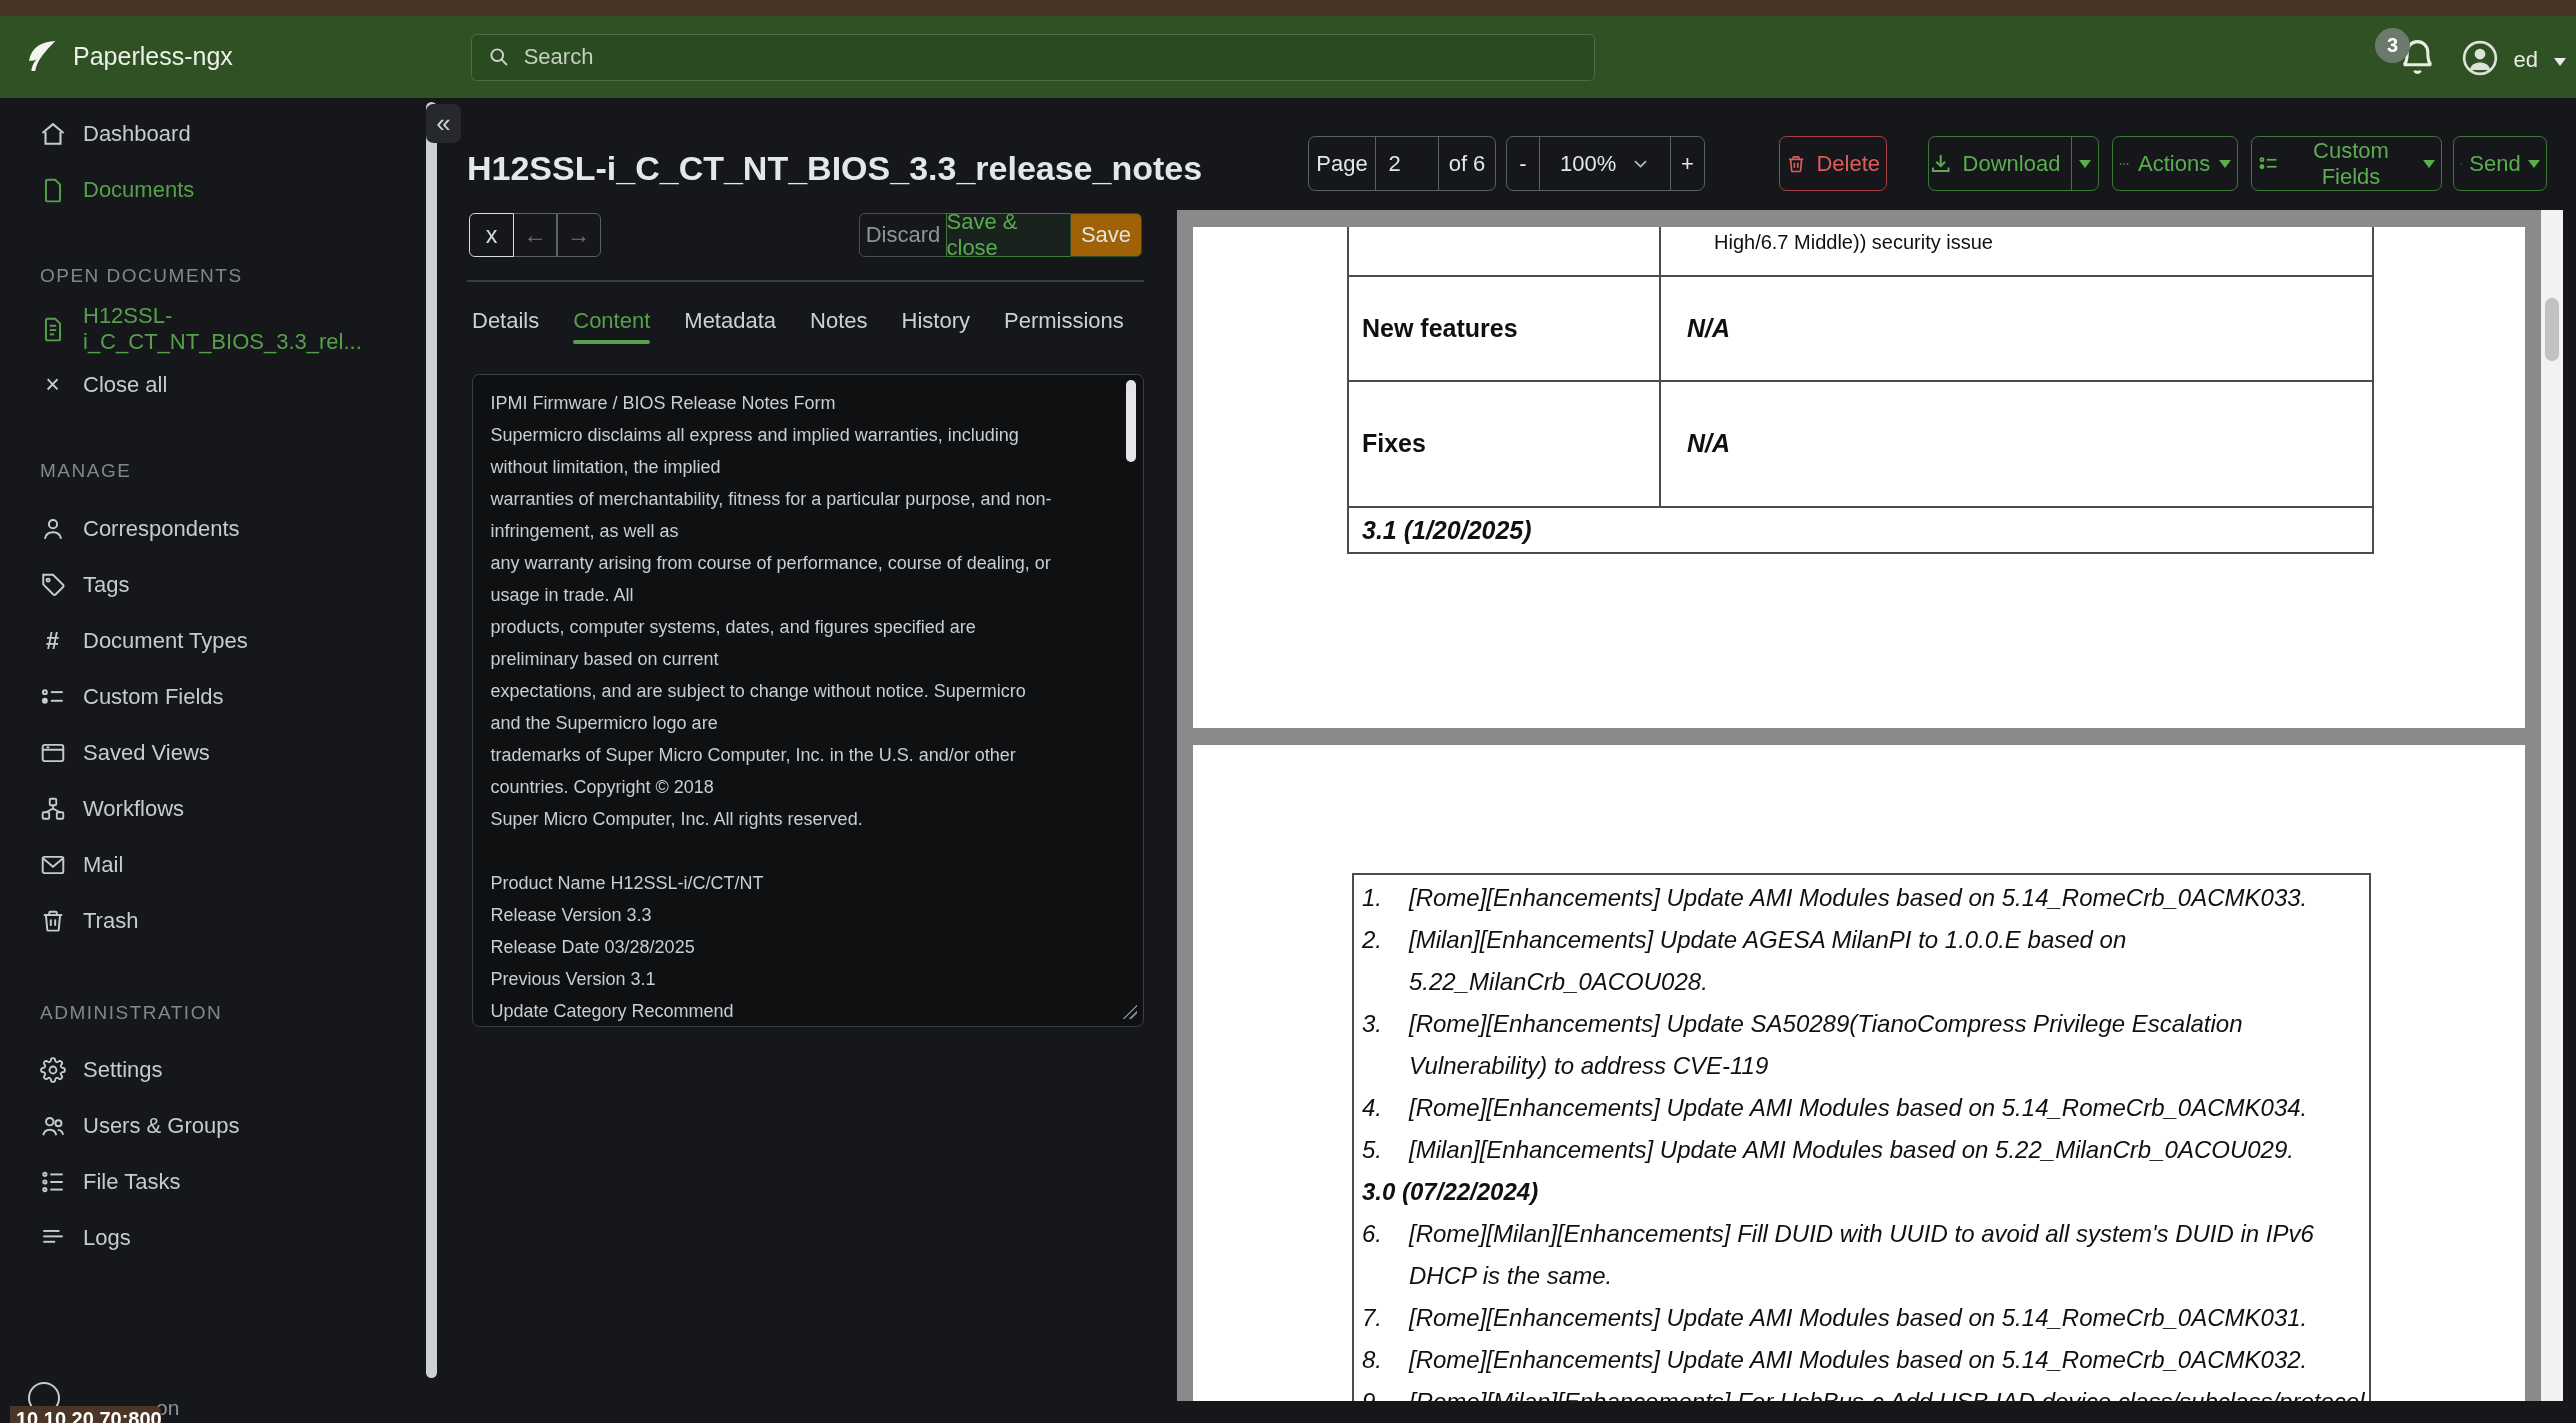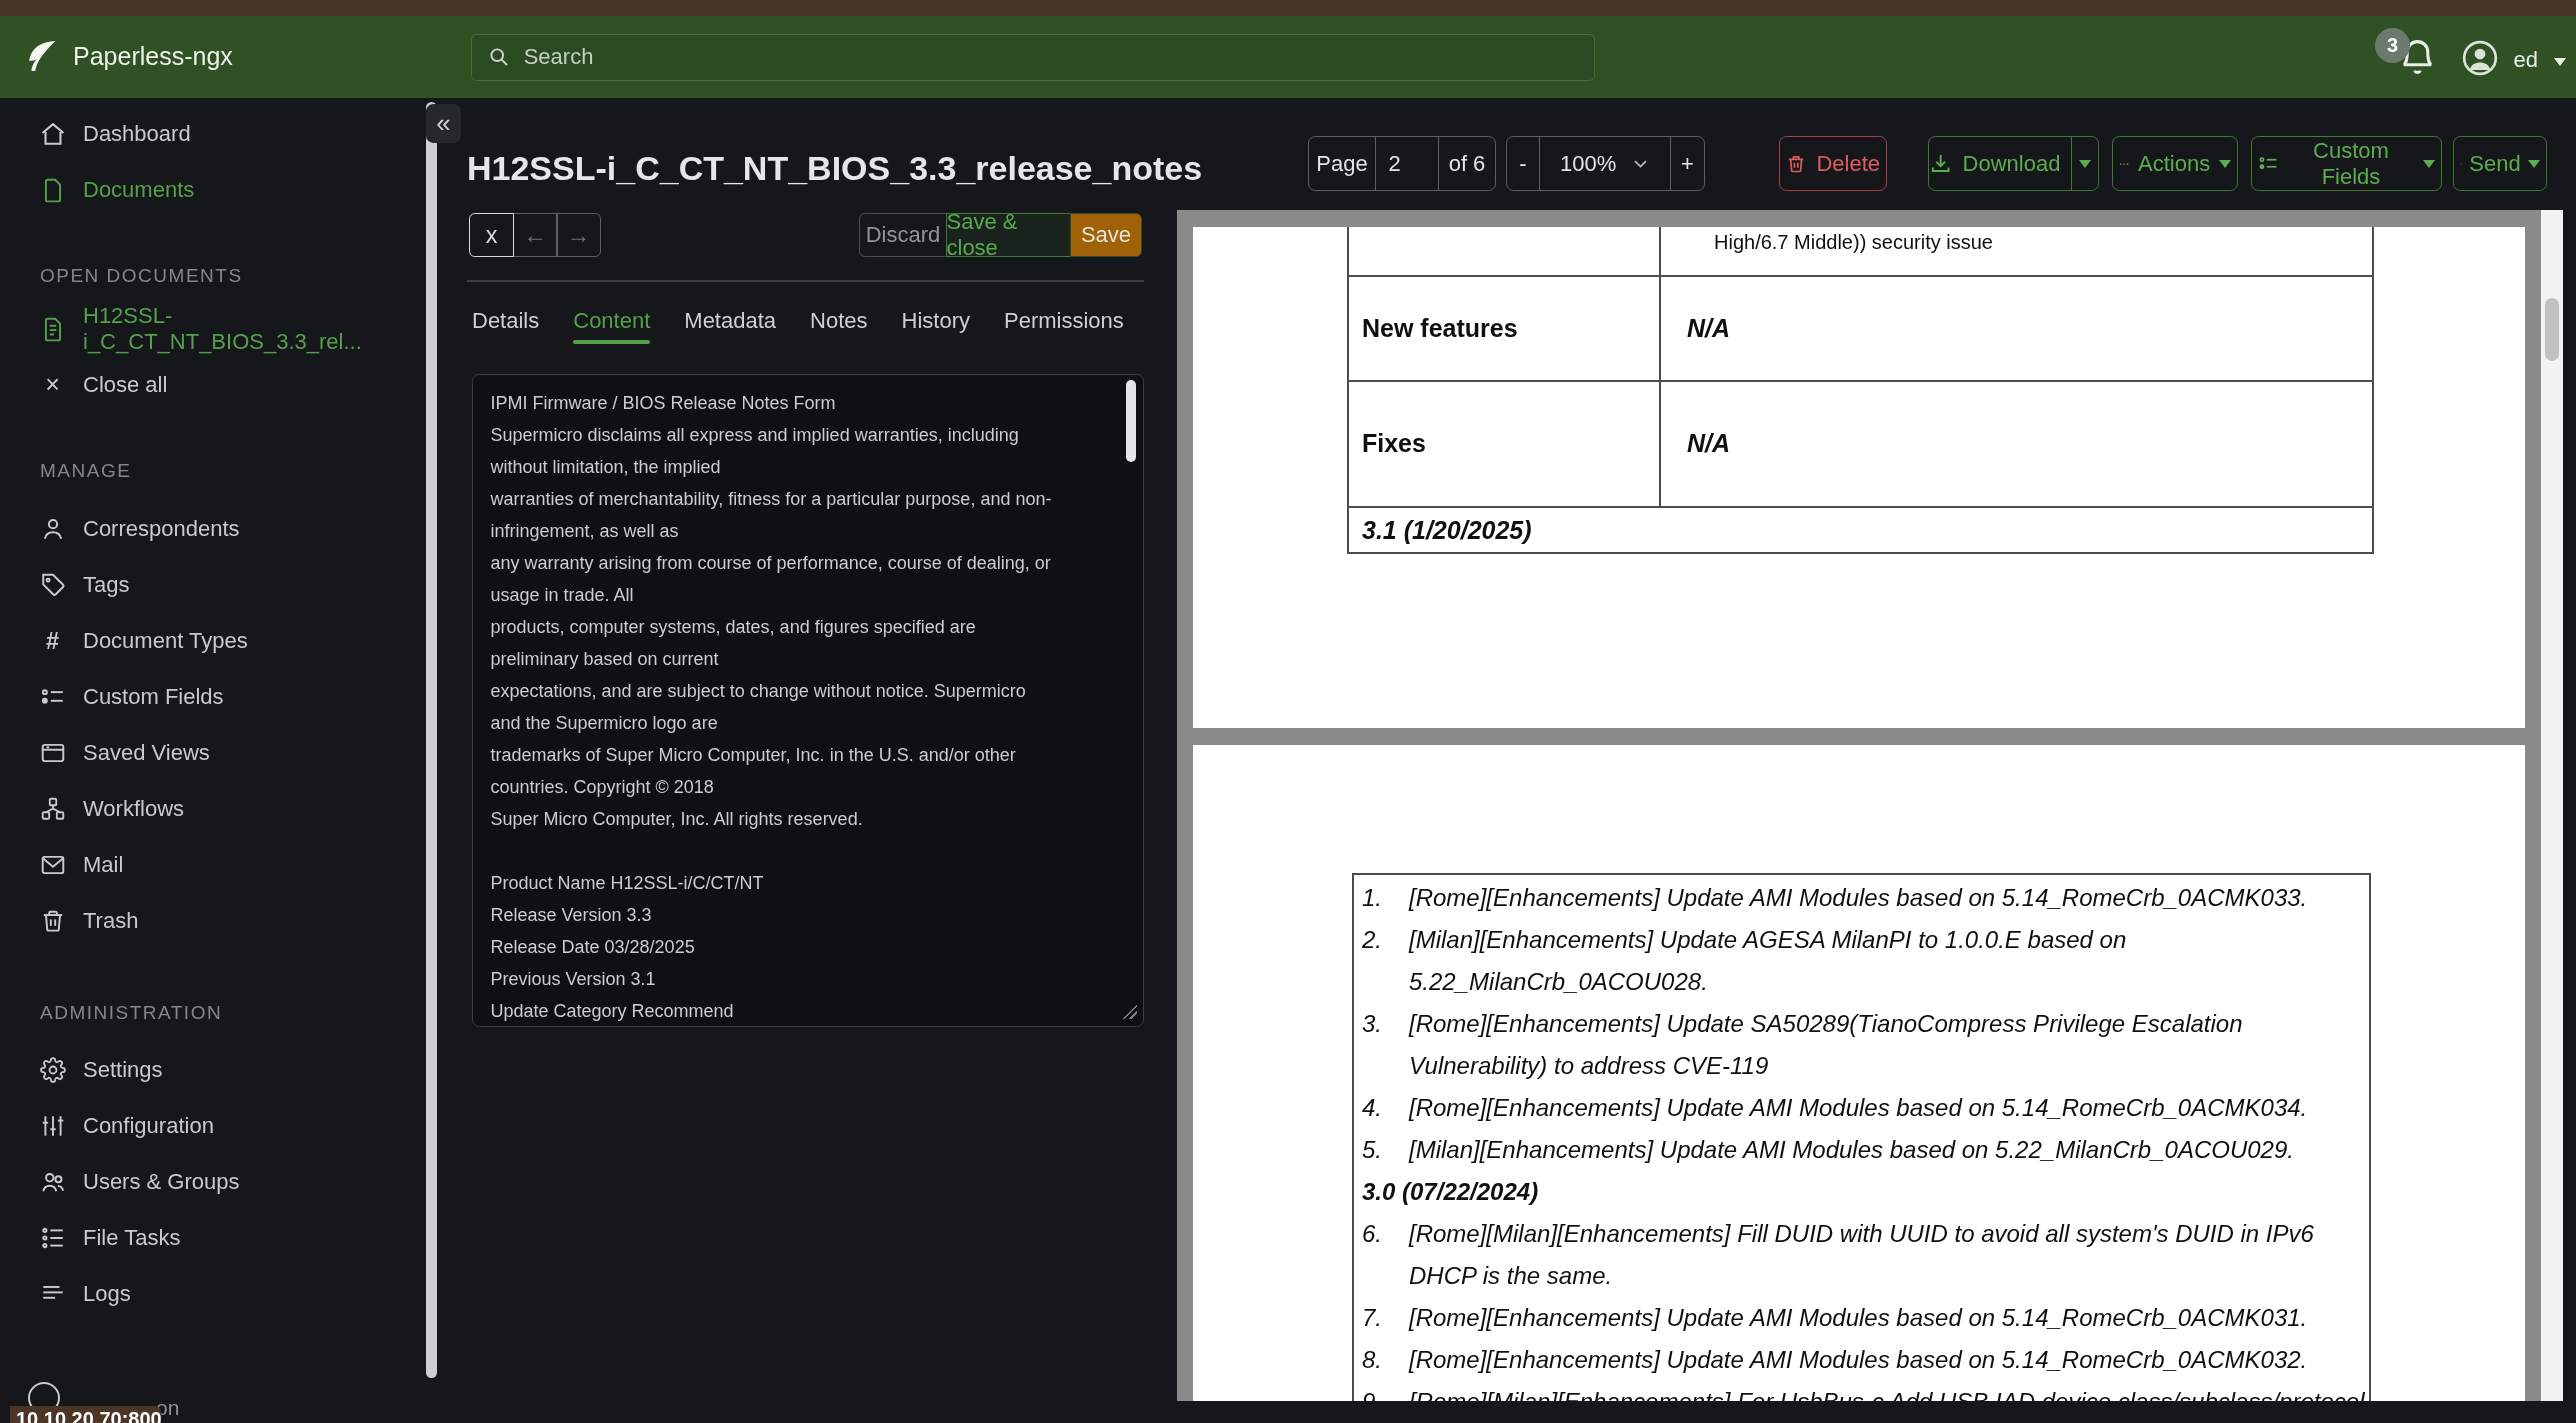--- a/index.html
+++ b/index.html
@@ -289,33 +289,20 @@
 
     <div class="section-h mt66">ADMINISTRATION</div>
     <div class="nav-item mt18">
       <span class="ic">
           <svg width="26" height="26" viewBox="0 0 24 24" fill="none" stroke="currentColor" stroke-width="1.7">
             <circle cx="12" cy="12" r="3.2"></circle>
             <path d="M19.4 15a1.7 1.7 0 0 0 .34 1.87l.06.06a2 2 0 1 1-2.83 2.83l-.06-.06a1.7 1.7 0 0 0-1.87-.34 1.7 1.7 0 0 0-1 1.55V21a2 2 0 1 1-4 0v-.09a1.7 1.7 0 0 0-1-1.55 1.7 1.7 0 0 0-1.87.34l-.06.06a2 2 0 1 1-2.83-2.83l.06-.06a1.7 1.7 0 0 0 .34-1.87 1.7 1.7 0 0 0-1.55-1H3a2 2 0 1 1 0-4h.09a1.7 1.7 0 0 0 1.55-1 1.7 1.7 0 0 0-.34-1.87l-.06-.06a2 2 0 1 1 2.83-2.83l.06.06a1.7 1.7 0 0 0 1.87.34h0a1.7 1.7 0 0 0 1-1.55V3a2 2 0 1 1 4 0v.09a1.7 1.7 0 0 0 1 1.55h0a1.7 1.7 0 0 0 1.87-.34l.06-.06a2 2 0 1 1 2.83 2.83l-.06.06a1.7 1.7 0 0 0-.34 1.87v0a1.7 1.7 0 0 0 1.55 1H21a2 2 0 1 1 0 4h-.09a1.7 1.7 0 0 0-1.55 1z"></path>
           </svg>
         </span>
       <span>Settings</span>
-    </div>
-    <div class="nav-item">
-      <span class="ic">
-          <svg width="26" height="26" viewBox="0 0 24 24" fill="none" stroke="currentColor" stroke-width="1.8">
-            <line x1="5" y1="3" x2="5" y2="21"></line>
-            <line x1="12" y1="3" x2="12" y2="21"></line>
-            <line x1="19" y1="3" x2="19" y2="21"></line>
-            <line x1="2.5" y1="9" x2="7.5" y2="9"></line>
-            <line x1="9.5" y1="15" x2="14.5" y2="15"></line>
-            <line x1="16.5" y1="7" x2="21.5" y2="7"></line>
-          </svg>
-        </span>
-      <span>Configuration</span>
     </div>
     <div class="nav-item">
       <span class="ic">
           <svg width="26" height="26" viewBox="0 0 24 24" fill="none" stroke="currentColor" stroke-width="1.8">
             <circle cx="9" cy="8" r="3.4"></circle>
             <path d="M3 20.5c.7-3.3 3-5 6-5s5.3 1.7 6 5"></path>
             <circle cx="17" cy="9.5" r="2.8"></circle>
             <path d="M16.5 15.6c2.4.2 4.2 1.7 4.8 4.4"></path>
           </svg>
         </span>

